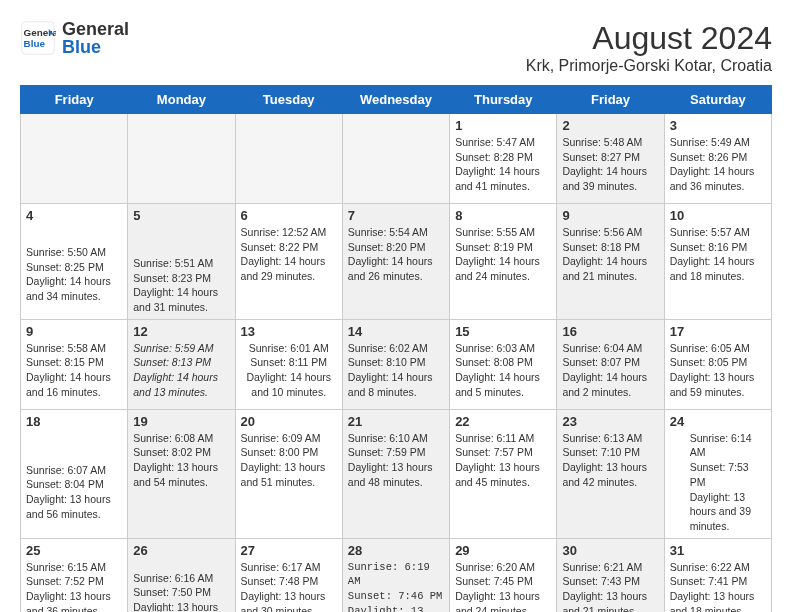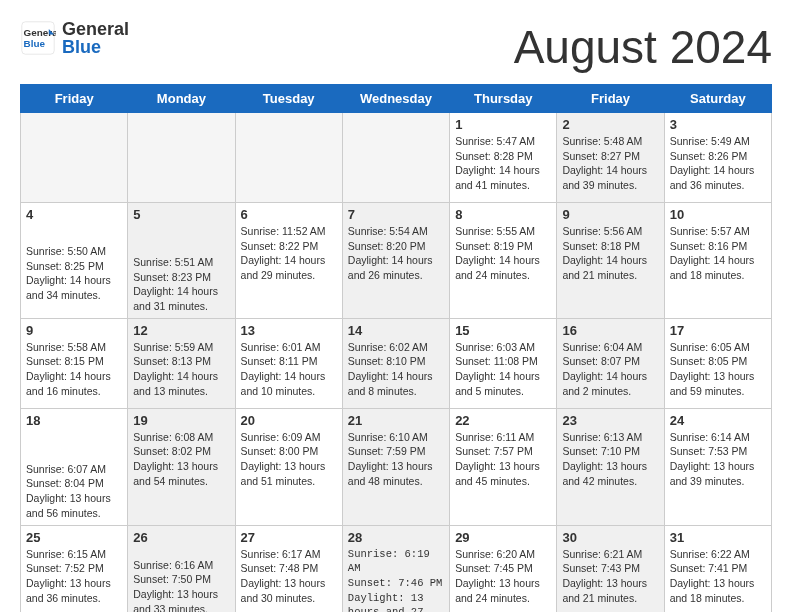--- a/index.html
+++ b/index.html
@@ -37,21 +37,21 @@
       color: #1a6abf;
     }
     .logo-icon {
       width: 36px;
       height: 36px;
     }
     .title-area {
       text-align: right;
     }
     .month-year {
-      font-size: 46px;
+      font-size: 32px;
       font-weight: normal;
       color: #333;
     }
     .location {
       font-size: 16px;
       color: #333;
     }
     table {
       width: 100%;
       border-collapse: collapse;
@@ -102,20 +102,21 @@
       <text x="4" y="30" font-size="11" font-weight="bold" fill="#1a6abf" font-family="Arial">Blue</text>
       <polygon points="32,10 38,16 32,16" fill="#1a6abf"></polygon>
     </svg>
     <div class="logo-text">
       <span class="logo-general">General</span>
       <span class="logo-blue">Blue</span>
     </div>
   </div>
   <div class="title-area">
     <div class="month-year">August 2024</div>
+    <div class="location">Krk, Primorje-Gorski Kotar, Croatia</div>
   </div>
 </div>
 
 <table>
   <thead>
     <tr>
     <th class="day-header">Friday</th>
         <th class="day-header">Monday</th>
         <th class="day-header">Tuesday</th>
         <th class="day-header">Wednesday</th>
@@ -157,21 +158,21 @@
 Daylight: 14 hours and 34 minutes.</div>
         </td>
         <td class="shaded">
           <span class="day-num">5</span>
           <div class="cell-text" style="white-space: pre-line; margin-top: 33px;">Sunrise: 5:51 AM
 Sunset: 8:23 PM
 Daylight: 14 hours and 31 minutes.</div>
         </td>
         <td>
           <span class="day-num">6</span>
-          <div class="cell-text" style="white-space: pre-line;">Sunrise: 11:52 AM
+          <div class="cell-text" style="white-space: pre-line;">Sunrise: 12:52 AM
 Sunset: 8:22 PM
 Daylight: 14 hours and 29 minutes.</div>
         </td>
         <td class="shaded">
           <span class="day-num">7</span>
           <div class="cell-text" style="white-space: pre-line;">Sunrise: 5:54 AM
 Sunset: 8:20 PM
 Daylight: 14 hours and 26 minutes.</div>
         </td>
         <td>
@@ -195,40 +196,40 @@
       </tr>
       <tr>
         <td>
           <span class="day-num">9</span>
           <div class="cell-text" style="white-space: pre-line;">Sunrise: 5:58 AM
 Sunset: 8:15 PM
 Daylight: 14 hours and 16 minutes.</div>
         </td>
         <td class="shaded">
           <span class="day-num">12</span>
-          <div class="cell-text" style="white-space: pre-line;">Sunrise: 5:59 AM
+          <div class="cell-text" style="white-space: pre-line; font-style: italic;">Sunrise: 5:59 AM
 Sunset: 8:13 PM
 Daylight: 14 hours and 13 minutes.</div>
         </td>
         <td>
           <span class="day-num">13</span>
-          <div class="cell-text" style="white-space: pre-line;">Sunrise: 6:01 AM
+          <div class="cell-text" style="white-space: pre-line; text-align: center;">Sunrise: 6:01 AM
 Sunset: 8:11 PM
 Daylight: 14 hours and 10 minutes.</div>
         </td>
         <td class="shaded">
           <span class="day-num">14</span>
           <div class="cell-text" style="white-space: pre-line;">Sunrise: 6:02 AM
 Sunset: 8:10 PM
 Daylight: 14 hours and 8 minutes.</div>
         </td>
         <td>
           <span class="day-num">15</span>
           <div class="cell-text" style="white-space: pre-line;">Sunrise: 6:03 AM
-Sunset: 11:08 PM
+Sunset: 8:08 PM
 Daylight: 14 hours and 5 minutes.</div>
         </td>
         <td class="shaded">
           <span class="day-num">16</span>
           <div class="cell-text" style="white-space: pre-line;">Sunrise: 6:04 AM
 Sunset: 8:07 PM
 Daylight: 14 hours and 2 minutes.</div>
         </td>
         <td>
           <span class="day-num">17</span>
@@ -269,21 +270,21 @@
 Daylight: 13 hours and 45 minutes.</div>
         </td>
         <td class="shaded">
           <span class="day-num">23</span>
           <div class="cell-text" style="white-space: pre-line;">Sunrise: 6:13 AM
 Sunset: 7:10 PM
 Daylight: 13 hours and 42 minutes.</div>
         </td>
         <td>
           <span class="day-num">24</span>
-          <div class="cell-text" style="white-space: pre-line;">Sunrise: 6:14 AM
+          <div class="cell-text" style="white-space: pre-line; margin-left: 20px;">Sunrise: 6:14 AM
 Sunset: 7:53 PM
 Daylight: 13 hours and 39 minutes.</div>
         </td>
       </tr>
       <tr>
         <td>
           <span class="day-num">25</span>
           <div class="cell-text" style="white-space: pre-line;">Sunrise: 6:15 AM
 Sunset: 7:52 PM
 Daylight: 13 hours and 36 minutes.</div>

